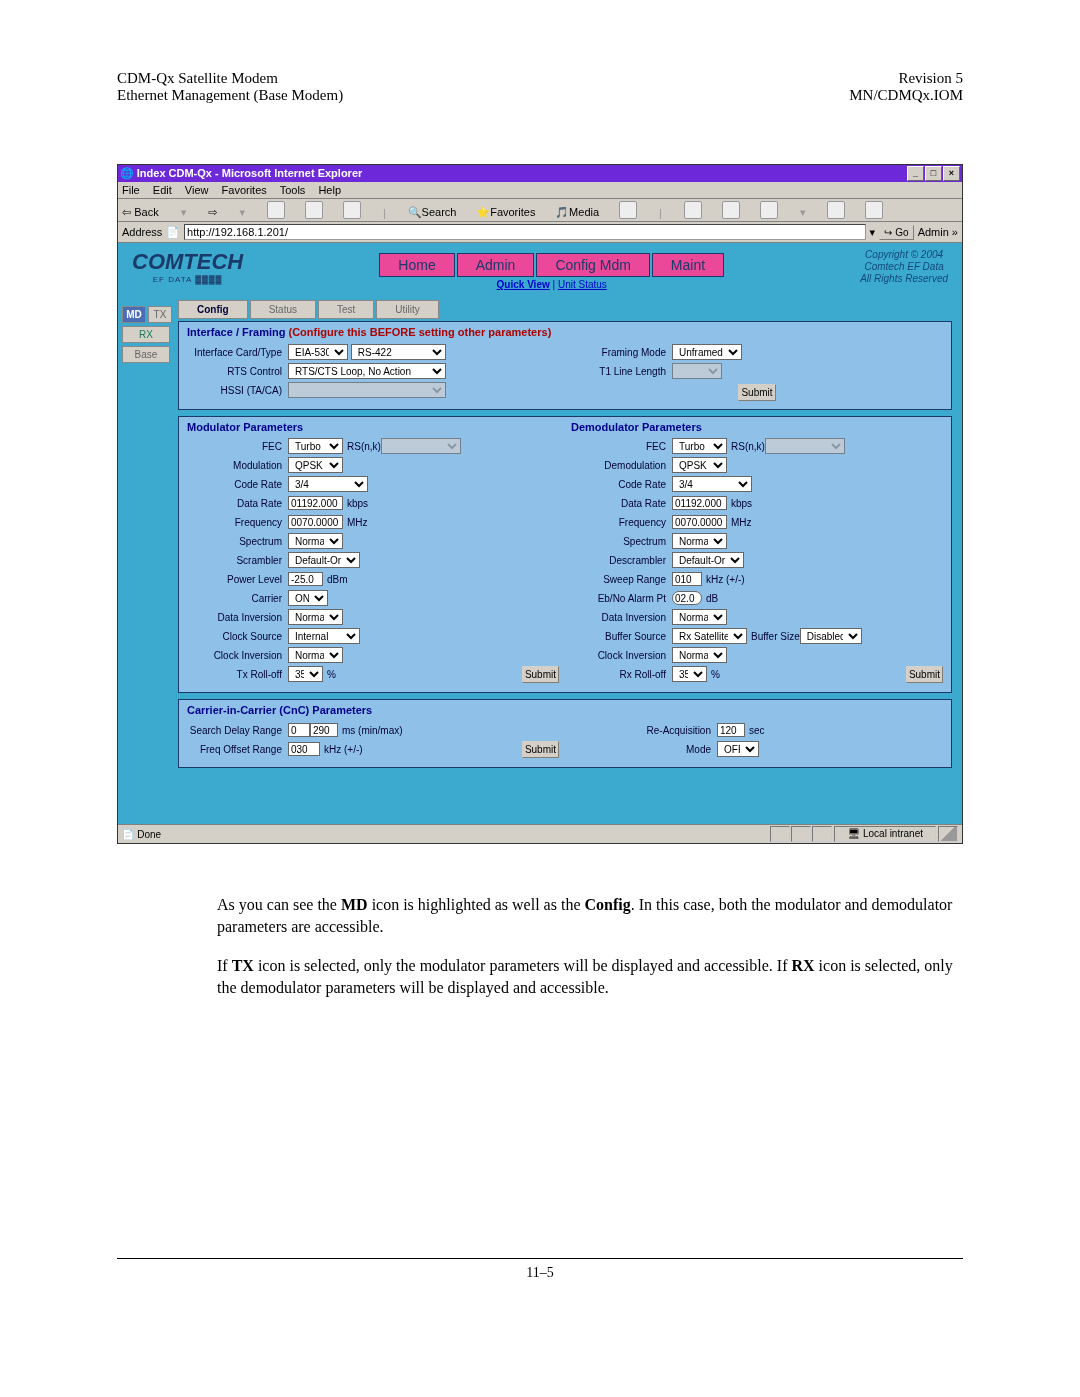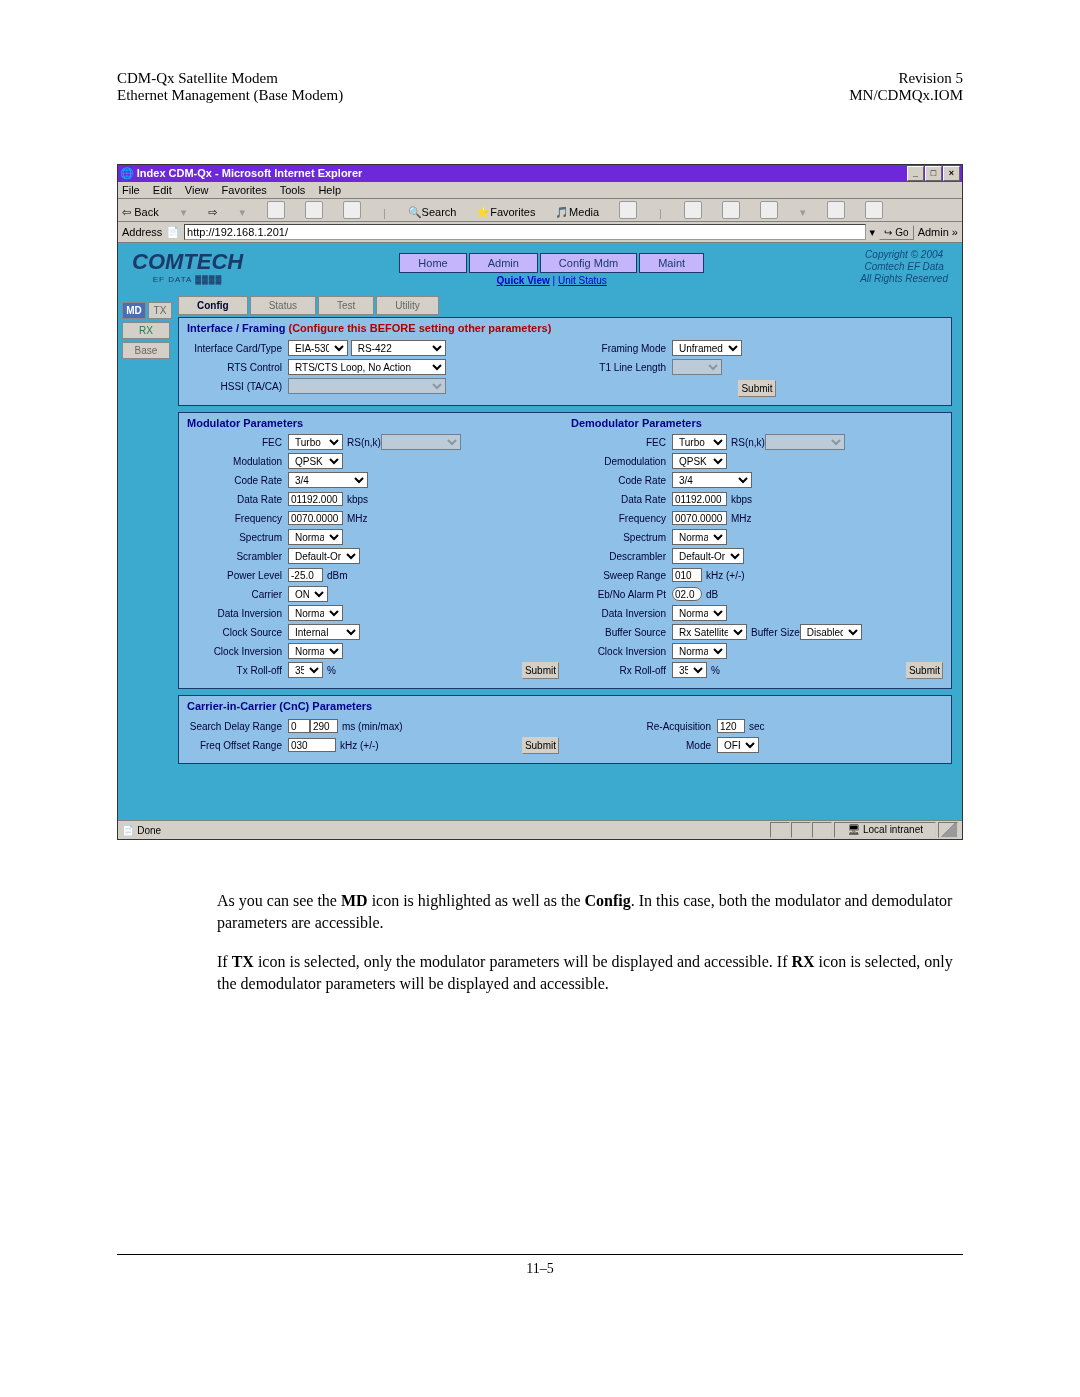--- a/index.html
+++ b/index.html
@@ -18,21 +18,21 @@
 .addr{background:#d4d0c8;padding:2px 4px;border-bottom:1px solid #808080;display:flex;align-items:center;gap:4px}
 .addr input{flex:1;border:1px inset #999;font-size:11px;padding:1px 2px}
 .go{border:1px outset #d4d0c8;padding:1px 4px;font-size:10px}
 
 
 .app{background:#3CA9CE;padding:0}
 .apphdr{display:flex;justify-content:space-between;align-items:flex-start;padding:6px 14px 2px 14px}
 .logo{font-size:22px;font-weight:bold;font-style:italic;color:#1a3a6a}
 .logo .ef{font-size:8px;color:#1a3a6a;font-weight:normal;font-style:normal;display:block;text-align:center;letter-spacing:1px}
 .topnav{display:flex;gap:2px;margin-top:4px}
-.topnav .nb{border:1px solid #1a3a6a;padding:3px 18px;color:#1a3a6a;font-size:11px;background:#c4b5fd}
+.topnav .nb{border:1px solid #1a3a6a;padding:3px 18px;color:#1a3a6a;font-size:14px;background:#ec4899}
 .copy{font-size:10px;font-style:italic;color:#124a7a;text-align:center;line-height:1.2}
 .subnav{text-align:center;padding:2px 0 8px 0;font-size:10px;color:#0000cc}
 .subnav b{font-weight:bold;text-decoration:underline}
 .subnav a{color:#0000cc;text-decoration:underline}
 
 .body{display:flex;align-items:flex-start}
 .side{width:56px;padding:6px 0 0 4px}
 .sbtn{display:flex;gap:2px}
 .sbtn div,.sbtn2{border:1px solid #888;background:#d4d0c8;text-align:center;font-size:10px;padding:2px 0;margin-bottom:3px}
 .sbtn .md{background:#4a6db5;color:#fff;font-weight:bold;width:22px}
@@ -350,21 +350,21 @@
           <div class="cols">
             <div class="col">
               <div class="fld">
                     <span class="lbl">Search Delay Range</span>
                     <input style="width: 22px;" value="0"> 
                     <input style="width: 28px;" value="290">
                     <span class="u">ms (min/max)</span>
                   </div>
               <div class="fld">
                     <span class="lbl">Freq Offset Range</span>
-                    <input style="width: 48px;" value="030">
+                    <input style="width: 32px;" value="030">
                     <span class="u">kHz (+/-)</span>
                 <span style="flex:1"></span>
                     <button class="subbtn">Submit</button>
                   </div>
             </div>
             <div class="col">
               <div class="fld">
                     <span class="lbl" style="width:140px">Re-Acquisition</span>
                     <input style="width: 28px;" value="120">
                     <span class="u">sec</span>

